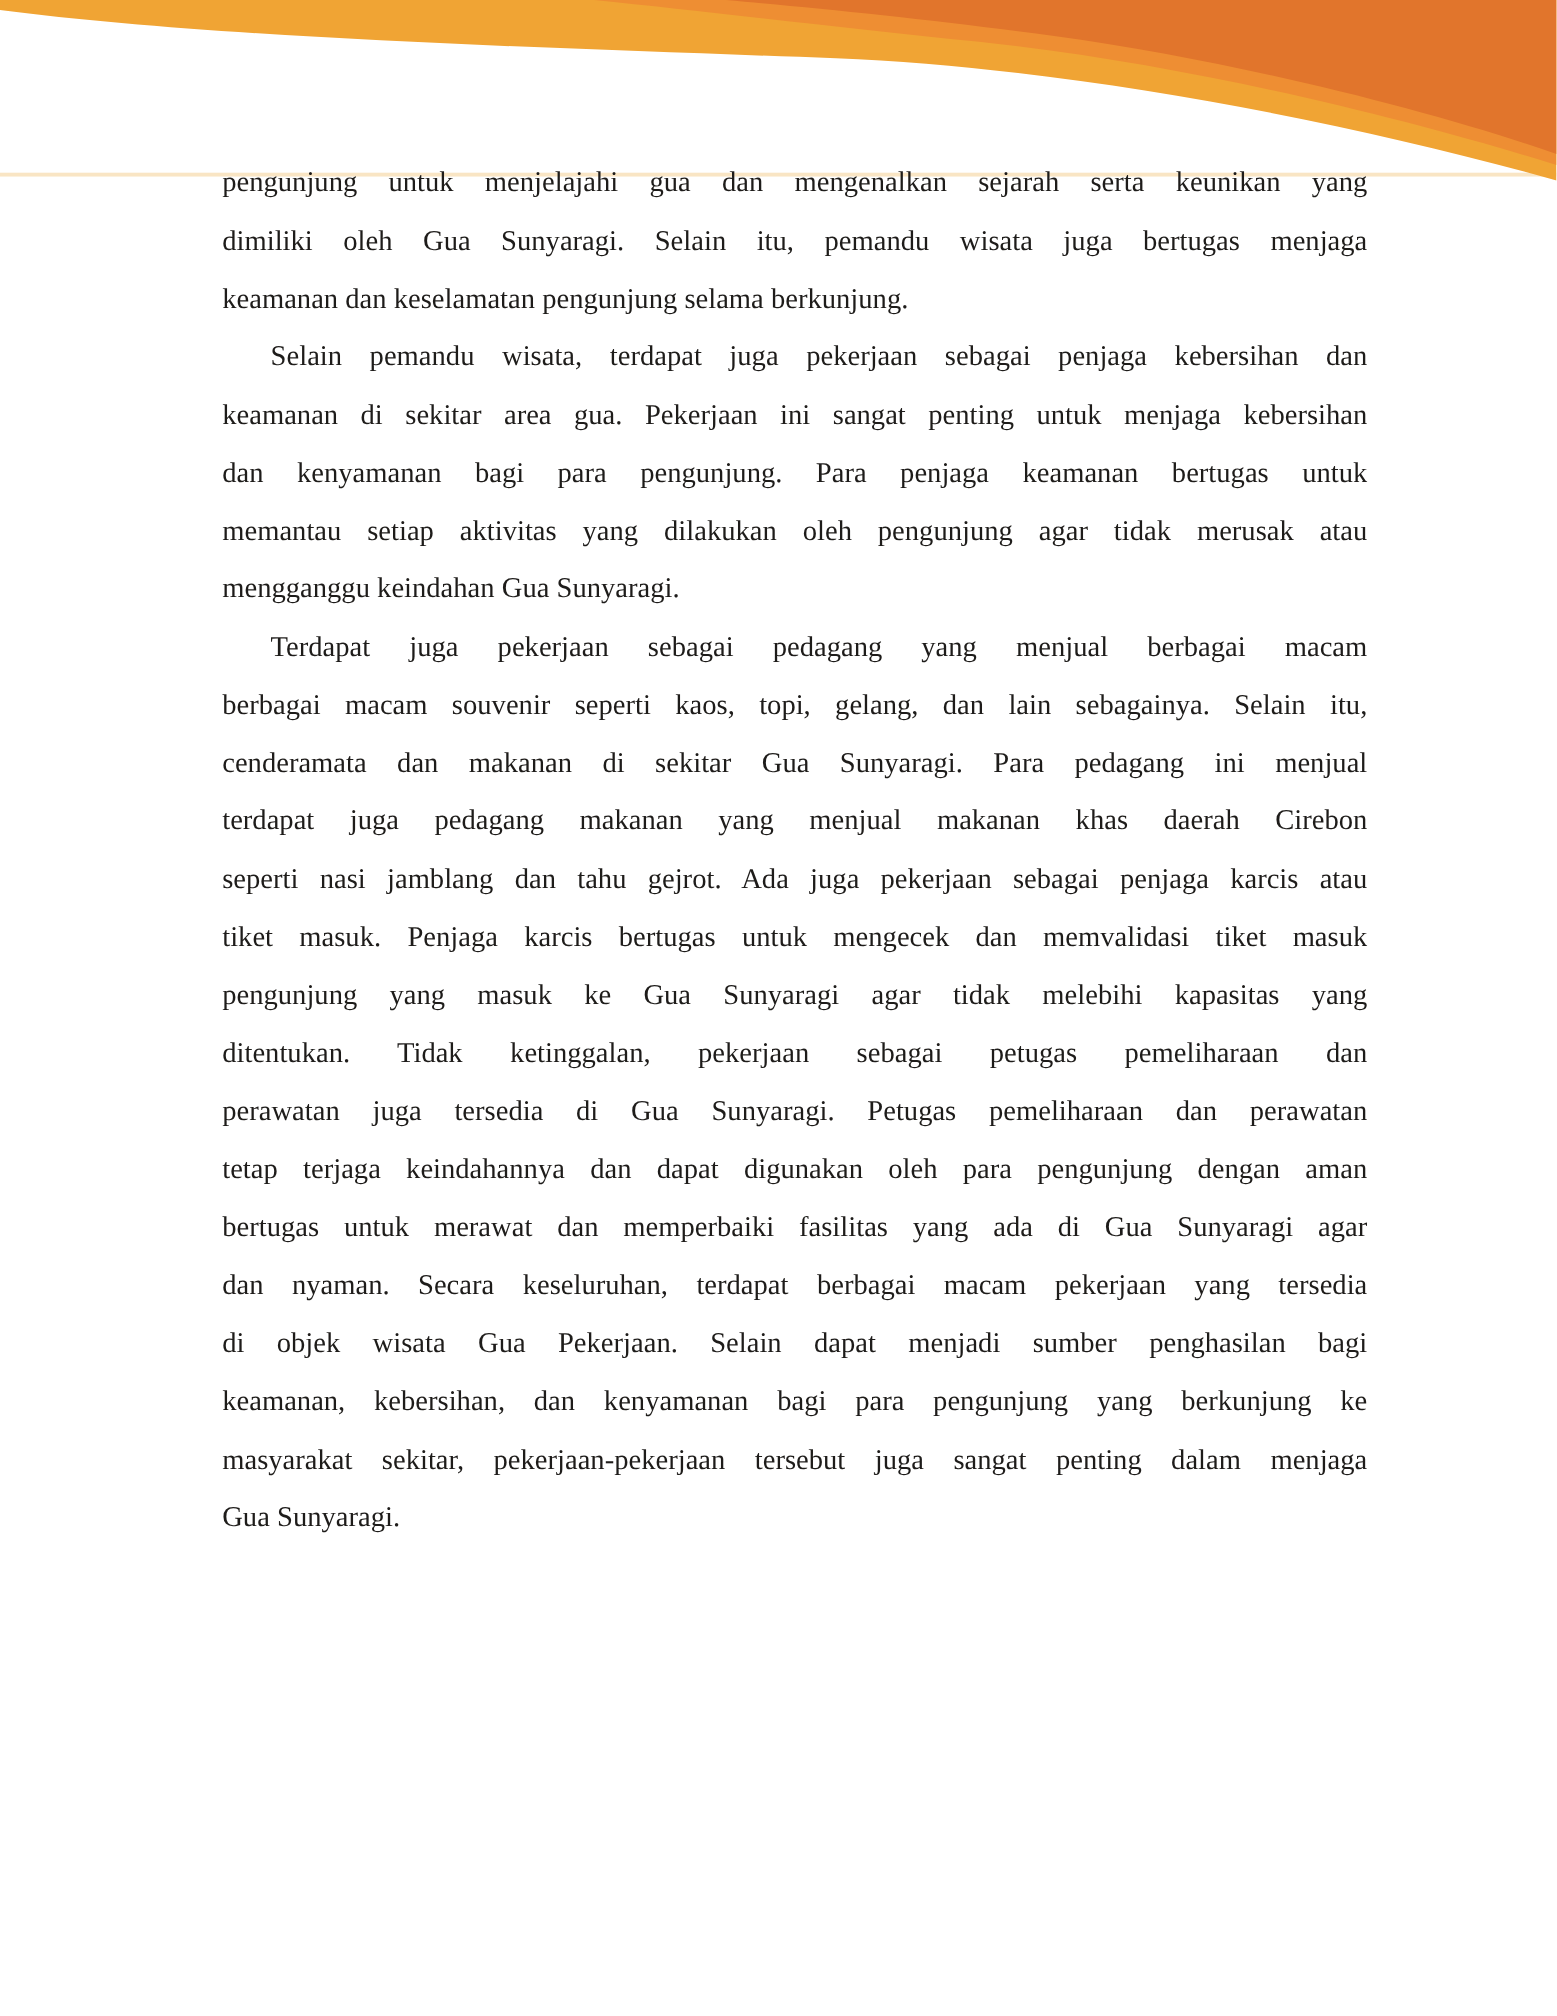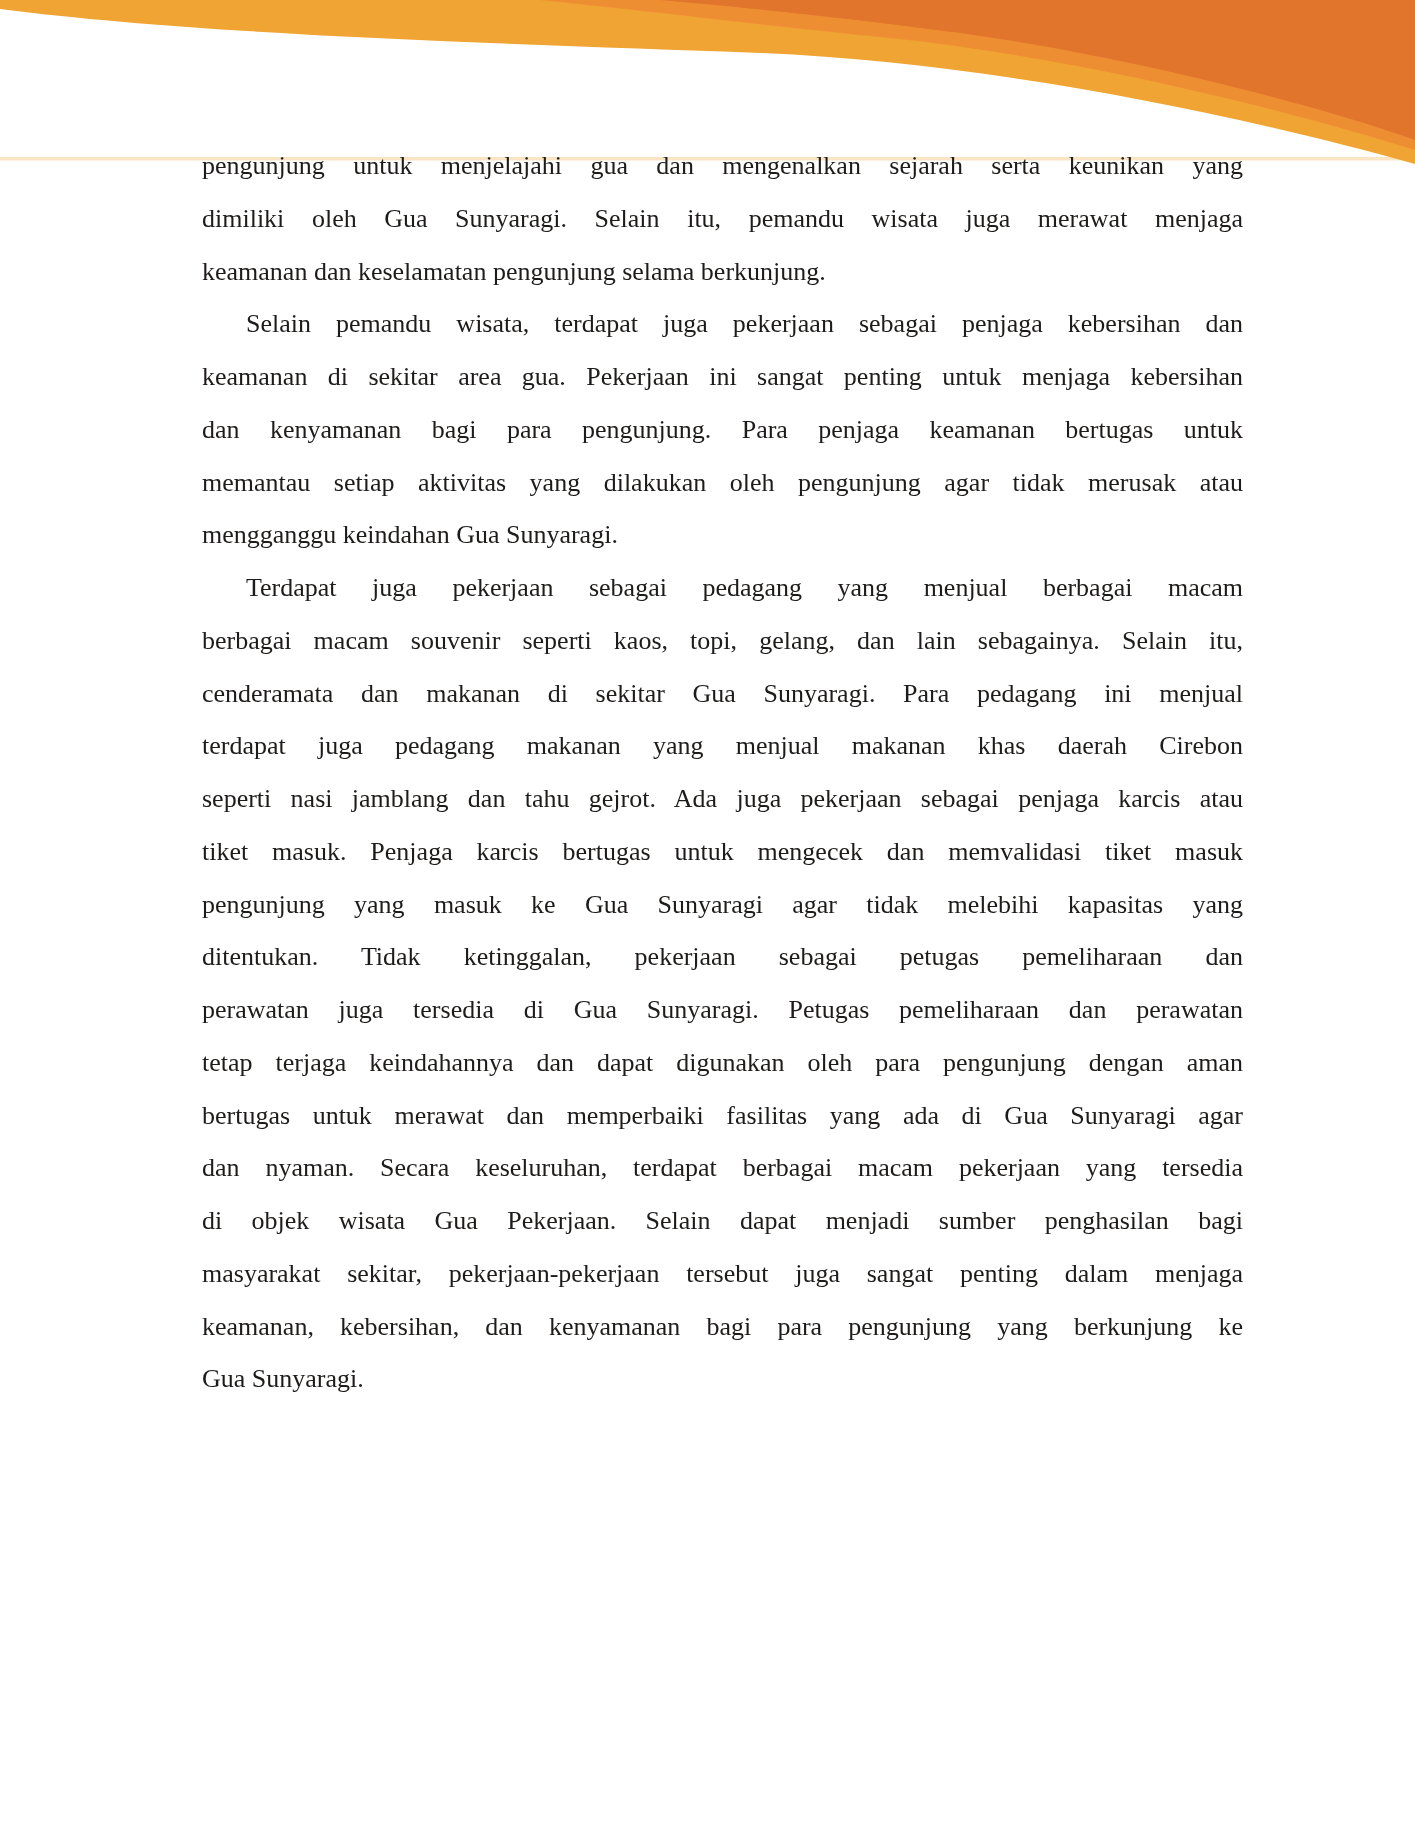--- a/index.html
+++ b/index.html
@@ -52,42 +52,42 @@
 
   <svg class="header-wave" viewBox="0 0 1415 170" preserveAspectRatio="none" aria-hidden="true">
     <rect x="0" y="157" width="1415" height="3.5" fill="#F9E5C4"></rect>
     <path d="M0,0 H1415 V164 C1230,112 980,62 760,53 C520,44 210,36 0,9 Z" fill="#F0A434"></path>
     <path d="M540,0 H1415 V150 C1280,108 1080,58 890,38 C760,25 640,10 540,0 Z" fill="#EE8E33"></path>
     <path d="M660,0 H1415 V140 C1300,100 1120,55 960,33 C850,18 740,7 660,0 Z" fill="#E1752C"></path>
   </svg>
 
   <div class="text-block">
     <div class="line">pengunjung untuk menjelajahi gua dan mengenalkan sejarah serta keunikan yang</div>
-    <div class="line">dimiliki oleh Gua Sunyaragi. Selain itu, pemandu wisata juga merawat menjaga</div>
+    <div class="line">dimiliki oleh Gua Sunyaragi. Selain itu, pemandu wisata juga bertugas menjaga</div>
     <div class="line jend">keamanan dan keselamatan pengunjung selama berkunjung.</div>
     <div class="line indent">Selain pemandu wisata, terdapat juga pekerjaan sebagai penjaga kebersihan dan</div>
     <div class="line">keamanan di sekitar area gua. Pekerjaan ini sangat penting untuk menjaga kebersihan</div>
     <div class="line">dan kenyamanan bagi para pengunjung. Para penjaga keamanan bertugas untuk</div>
     <div class="line">memantau setiap aktivitas yang dilakukan oleh pengunjung agar tidak merusak atau</div>
     <div class="line jend">mengganggu keindahan Gua Sunyaragi.</div>
     <div class="line indent">Terdapat juga pekerjaan sebagai pedagang yang menjual berbagai macam</div>
     <div class="line">berbagai macam souvenir seperti kaos, topi, gelang, dan lain sebagainya. Selain itu,</div>
     <div class="line">cenderamata dan makanan di sekitar Gua Sunyaragi. Para pedagang ini menjual</div>
     <div class="line">terdapat juga pedagang makanan yang menjual makanan khas daerah Cirebon</div>
     <div class="line">seperti nasi jamblang dan tahu gejrot. Ada juga pekerjaan sebagai penjaga karcis atau</div>
     <div class="line">tiket masuk. Penjaga karcis bertugas untuk mengecek dan memvalidasi tiket masuk</div>
     <div class="line">pengunjung yang masuk ke Gua Sunyaragi agar tidak melebihi kapasitas yang</div>
     <div class="line">ditentukan. Tidak ketinggalan, pekerjaan sebagai petugas pemeliharaan dan</div>
     <div class="line">perawatan juga tersedia di Gua Sunyaragi. Petugas pemeliharaan dan perawatan</div>
     <div class="line">tetap terjaga keindahannya dan dapat digunakan oleh para pengunjung dengan aman</div>
     <div class="line">bertugas untuk merawat dan memperbaiki fasilitas yang ada di Gua Sunyaragi agar</div>
     <div class="line">dan nyaman. Secara keseluruhan, terdapat berbagai macam pekerjaan yang tersedia</div>
     <div class="line">di objek wisata Gua Pekerjaan. Selain dapat menjadi sumber penghasilan bagi</div>
+    <div class="line">keamanan, kebersihan, dan kenyamanan bagi para pengunjung yang berkunjung ke</div>
     <div class="line">masyarakat sekitar, pekerjaan-pekerjaan tersebut juga sangat penting dalam menjaga</div>
-    <div class="line">keamanan, kebersihan, dan kenyamanan bagi para pengunjung yang berkunjung ke</div>
     <div class="line jend">Gua Sunyaragi.</div>
   </div>
 
   <div class="page-number">55</div>
 
   <div class="f-orange" style="background: rgb(226, 128, 47);"></div>
   <div class="f-orange-div"></div>
   <div class="f-darkline" style="background: rgb(58, 33, 69);"></div>
   <div class="f-navy" style="background: rgb(11, 43, 155);"></div>
   <div class="f-bottom" style="background: rgb(226, 128, 47);"></div>

